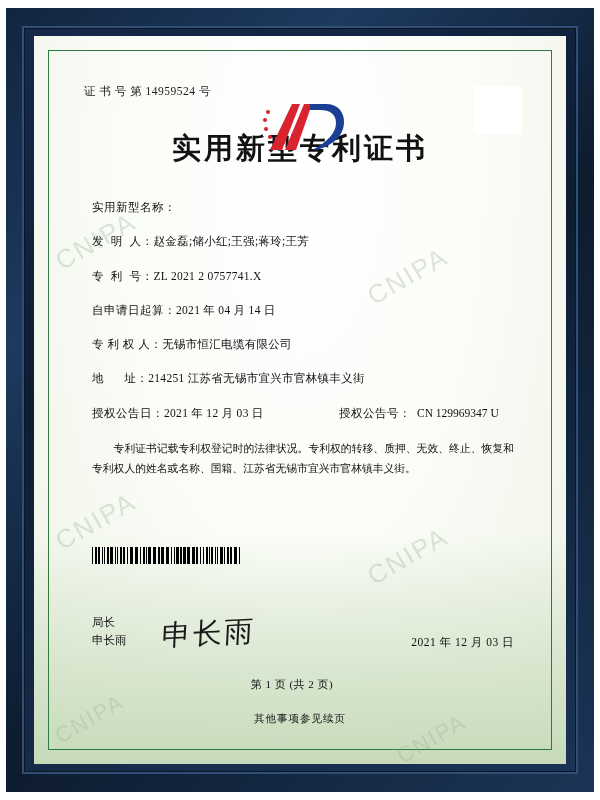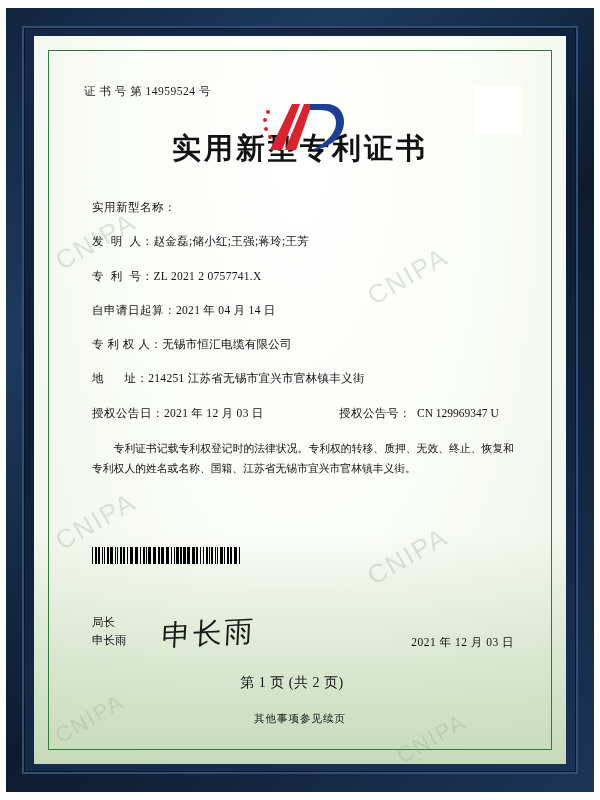--- a/index.html
+++ b/index.html
@@ -226,21 +226,21 @@
     bottom: 92px;
     font-size: 11.5px;
     color: #111;
     letter-spacing: 0.5px;
   }
   .page-no {
     position: absolute;
     left: 0; right: 16px;
     bottom: 50px;
     text-align: center;
-    font-size: 14px;
+    font-size: 11px;
     color: #111;
     letter-spacing: 0.5px;
   }
   .footer-note {
     position: absolute;
     left: 0; right: 0;
     bottom: 16px;
     text-align: center;
     font-size: 10.5px;
     color: #111;

